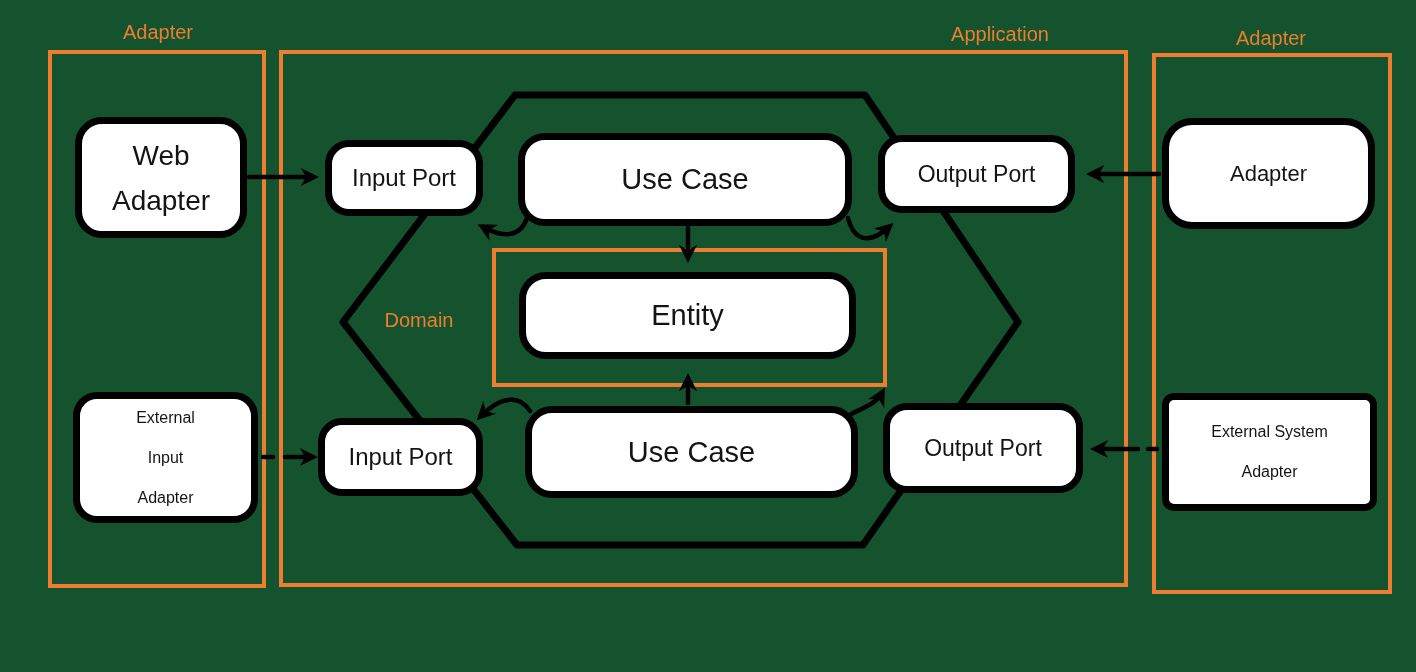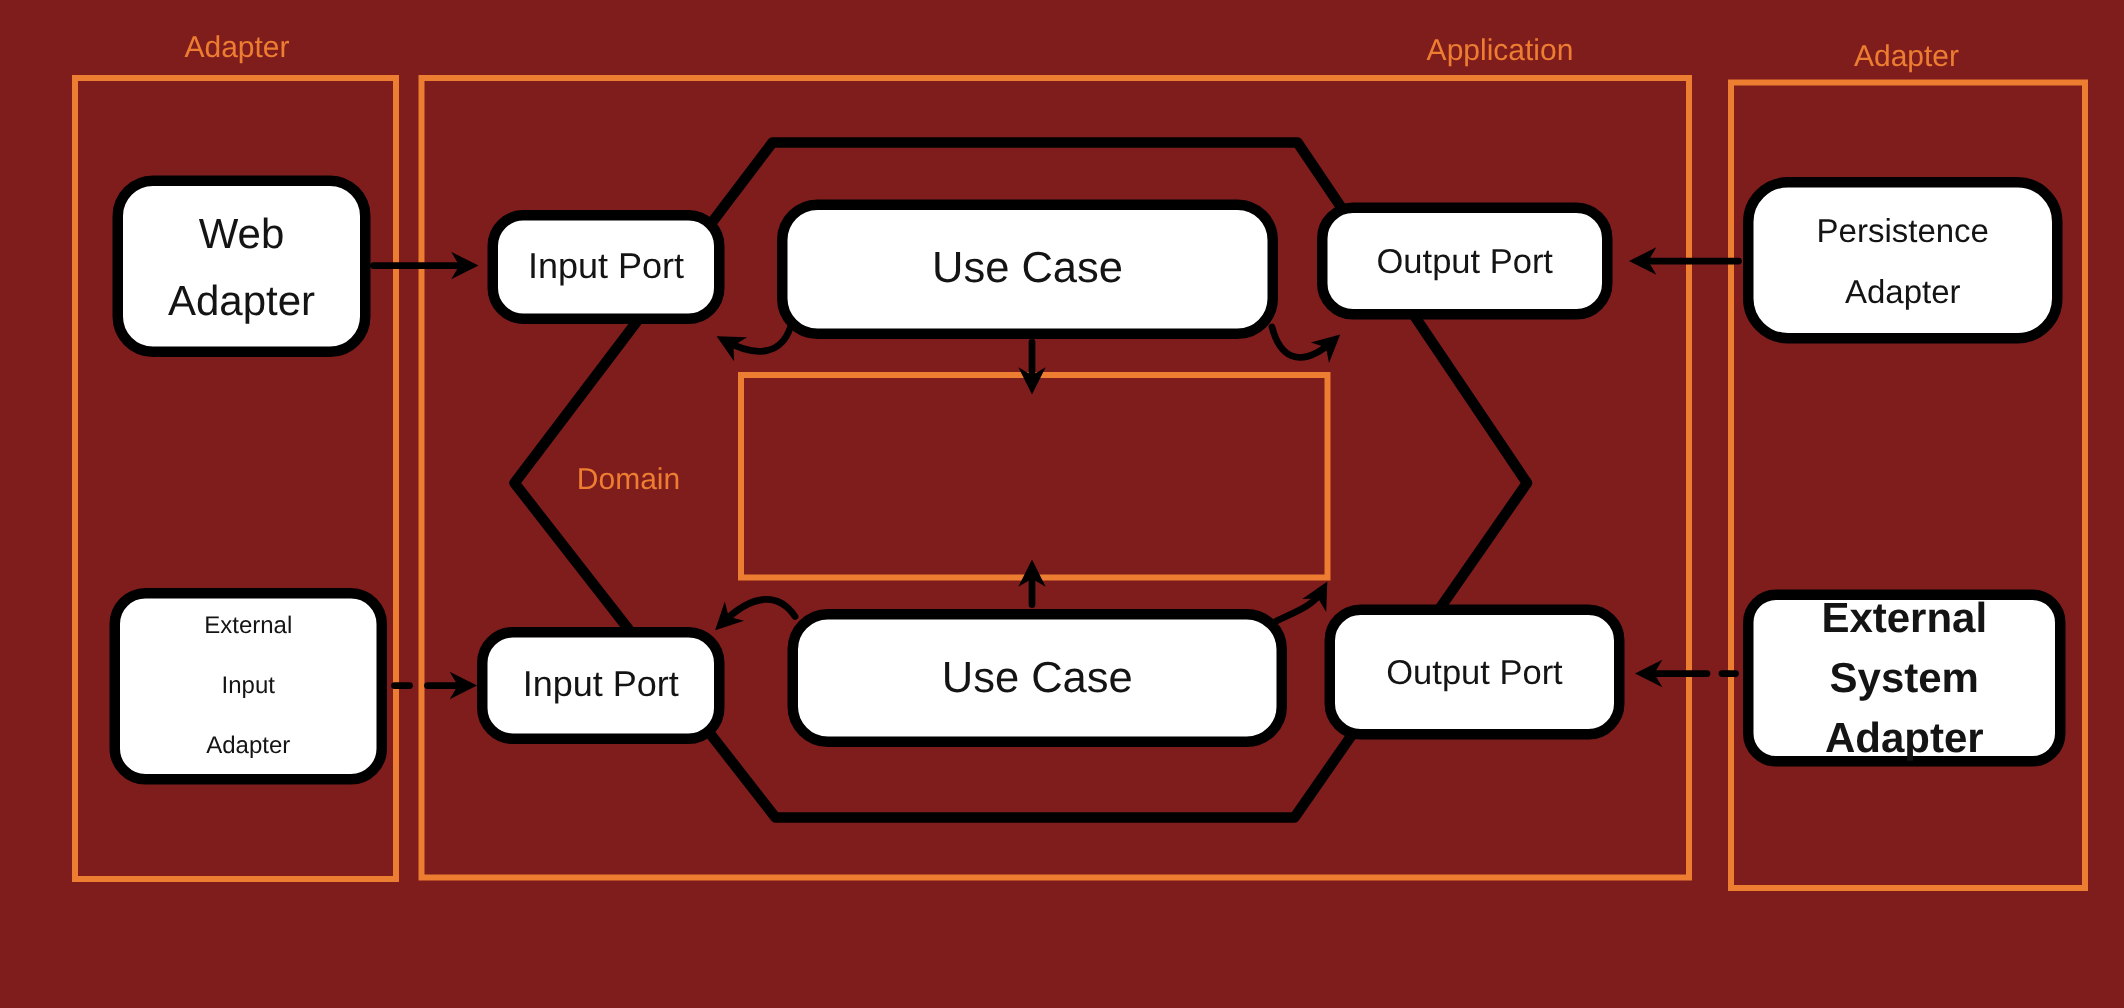--- a/index.html
+++ b/index.html
@@ -1,17 +1,17 @@
 <!DOCTYPE html>
 <html><head>
 <meta charset="utf-8">
 <style>
   html,body{margin:0;padding:0;background:#fff;}
   .stage{
-    position:relative;width:1416px;height:672px;background:#7f1d1d;overflow:hidden;
+    position:relative;width:1416px;height:672px;background:#14532d;overflow:hidden;
     font-family:"Liberation Sans","DejaVu Sans",sans-serif;color:#141414;
   }
   .layer{position:absolute;left:0;top:0;width:1416px;height:672px;pointer-events:none;}
   .region{position:absolute;border:4px solid #ED7D31;box-sizing:border-box;background:transparent;}
   .region-label{
     position:absolute;color:#ED7D31;font-size:20px;line-height:20px;
     transform:translateX(-50%);white-space:nowrap;z-index:6;
   }
   .node{
     position:absolute;border:7px solid #000;border-radius:27px;background:#fff;
@@ -56,39 +56,41 @@
   </div>
 
   <div class="node" style="left:518px;top:133px;width:334px;height:93px;font-size:29px;">
     <div>Use Case</div>
   </div>
 
   <div class="node" style="left:878px;top:135px;width:197px;height:78px;font-size:23px;border-radius:24px;">
     <div>Output Port</div>
   </div>
 
+  <div class="node" style="left:519px;top:272px;width:337px;height:87px;font-size:29px;">
+    <div>Entity</div>
+  </div>
 
   <div class="node" style="left:318px;top:418px;width:165px;height:78px;font-size:24px;border-radius:24px;">
     <div>Input Port</div>
   </div>
 
   <div class="node" style="left:525px;top:406px;width:333px;height:92px;font-size:29px;">
     <div>Use Case</div>
   </div>
 
   <div class="node" style="left:883px;top:403px;width:200px;height:90px;font-size:23px;border-radius:24px;">
     <div>Output Port</div>
   </div>
 
   <div class="node" style="left:1162px;top:118px;width:213px;height:111px;font-size:22px;line-height:41px;border-radius:30px;">
-    <div>Persistence</div>
     <div>Adapter</div>
   </div>
 
-  <div class="node" style="left:1162px;top:393px;width:215px;height:118px;font-size:28px;line-height:40px;border-radius:22px;font-weight:bold;">
+  <div class="node" style="left:1162px;top:393px;width:215px;height:118px;font-size:16px;line-height:40px;border-radius:12px;">
     <div>External System</div>
     <div>Adapter</div>
   </div>
 
   <svg class="layer arrow-layer" viewBox="0 0 1416 672">
     <defs>
       <marker id="arw" viewBox="0 0 10 10" refX="6.5" refY="5" markerWidth="4.6" markerHeight="4.6" orient="auto">
         <path d="M0.6,0.6 L9.4,5 L0.6,9.4 L3.2,5 Z" fill="#000"></path>
       </marker>
     </defs>

